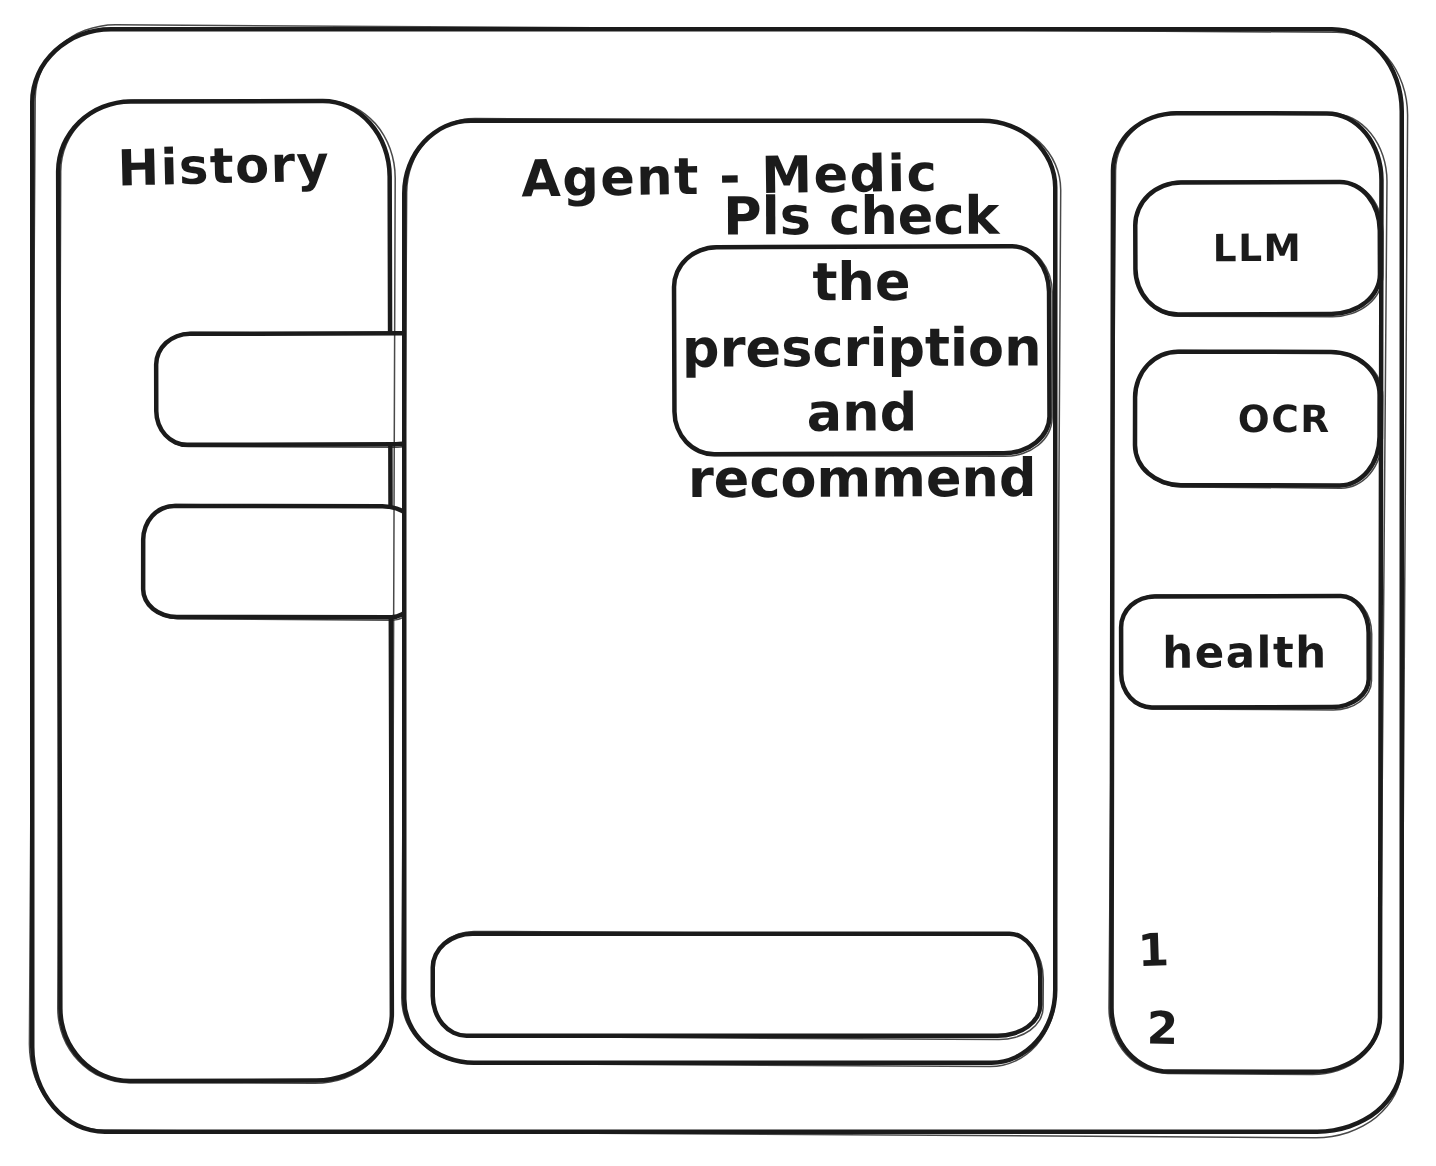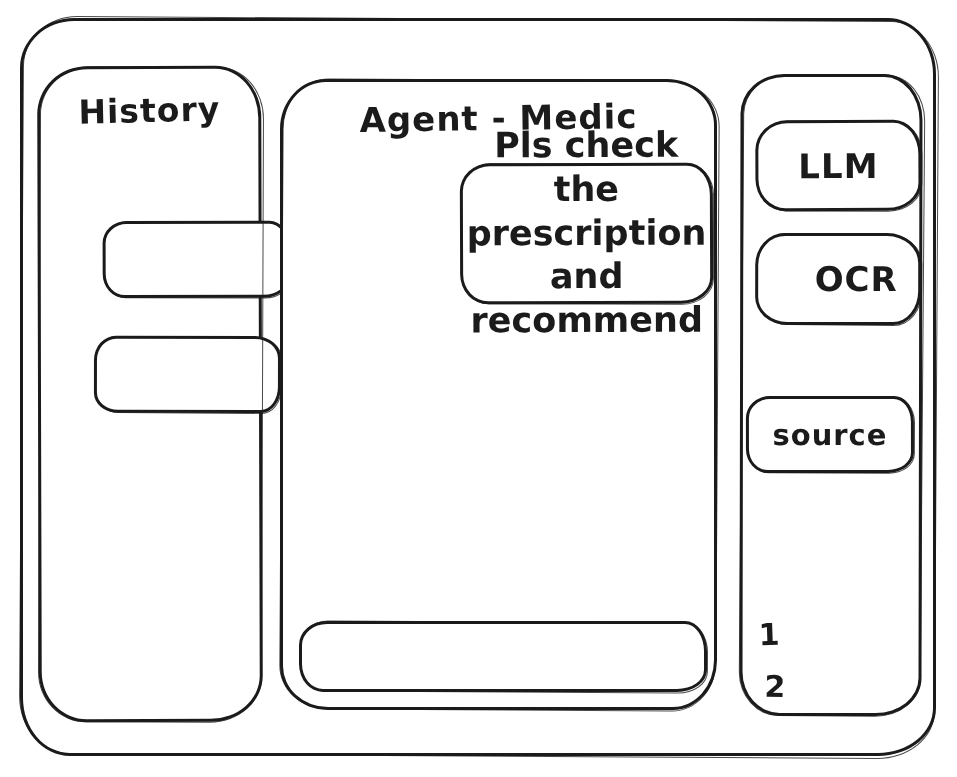--- a/index.html
+++ b/index.html
@@ -55,21 +55,21 @@
     left: 62px; top: 152px; width: 187px; height: 77px;
     border-radius: 24px 20px 26px 22px / 22px 26px 20px 24px;
   }
   .h-item-2 {
     left: 53px; top: 267px; width: 187px; height: 77px;
     border-radius: 22px 26px 20px 24px / 24px 22px 26px 20px;
     transform: rotate(0.2deg);
   }
   
   .panel-chat {
-    left: 280px; top: 79px; width: 437px; height: 631px;
+    left: 268px; top: 79px; width: 437px; height: 631px;
     border-radius: 46px 50px 44px 48px / 50px 46px 50px 44px;
   }
   .chat-title {
     position: absolute; left: 0; right: 0; top: 16px;
     text-align: center;
     font-size: 34px; font-weight: bold;
     letter-spacing: 1px;
     transform: rotate(-0.8deg);
   }
   .bubble {
@@ -102,21 +102,21 @@
   }
   
   .panel-tools {
     left: 740px; top: 74px; width: 182px; height: 642px;
     border-radius: 44px 38px 46px 40px / 40px 46px 38px 44px;
     transform: rotate(0.1deg);
   }
   .tool-btn {
     display: flex; align-items: center; justify-content: center;
     text-align: center;
-    font-size: 34px; font-weight: bold;
+    font-size: 25px; font-weight: bold;
     letter-spacing: 1px;
     cursor: pointer;
   }
   .btn-llm {
     left: 12px; top: 43px; width: 166px; height: 91px;
     border-radius: 32px 28px 34px 30px / 30px 34px 28px 32px;
     transform: rotate(-0.3deg);
   }
   .btn-ocr {
     left: 12px; top: 156px; width: 166px; height: 92px;
@@ -159,18 +159,18 @@
     <div class="chat-title">Agent - Medic</div>
     <div class="sk bubble bubble-user">Pls check the prescription and recommend</div>
     <div class="sk chat-input-box">
       <input type="text" placeholder="" style="">
     </div>
   </div>
 
   <div class="sk panel-tools">
     <div class="sk tool-btn btn-llm">LLM</div>
     <div class="sk tool-btn btn-ocr">OCR</div>
-    <div class="sk tool-btn btn-params">source</div>
+    <div class="sk tool-btn btn-params">health</div>
     <div class="doc-num num-1">1</div>
     <div class="doc-num num-2">2</div>
   </div>
 
 </div>
 
 </body></html>

